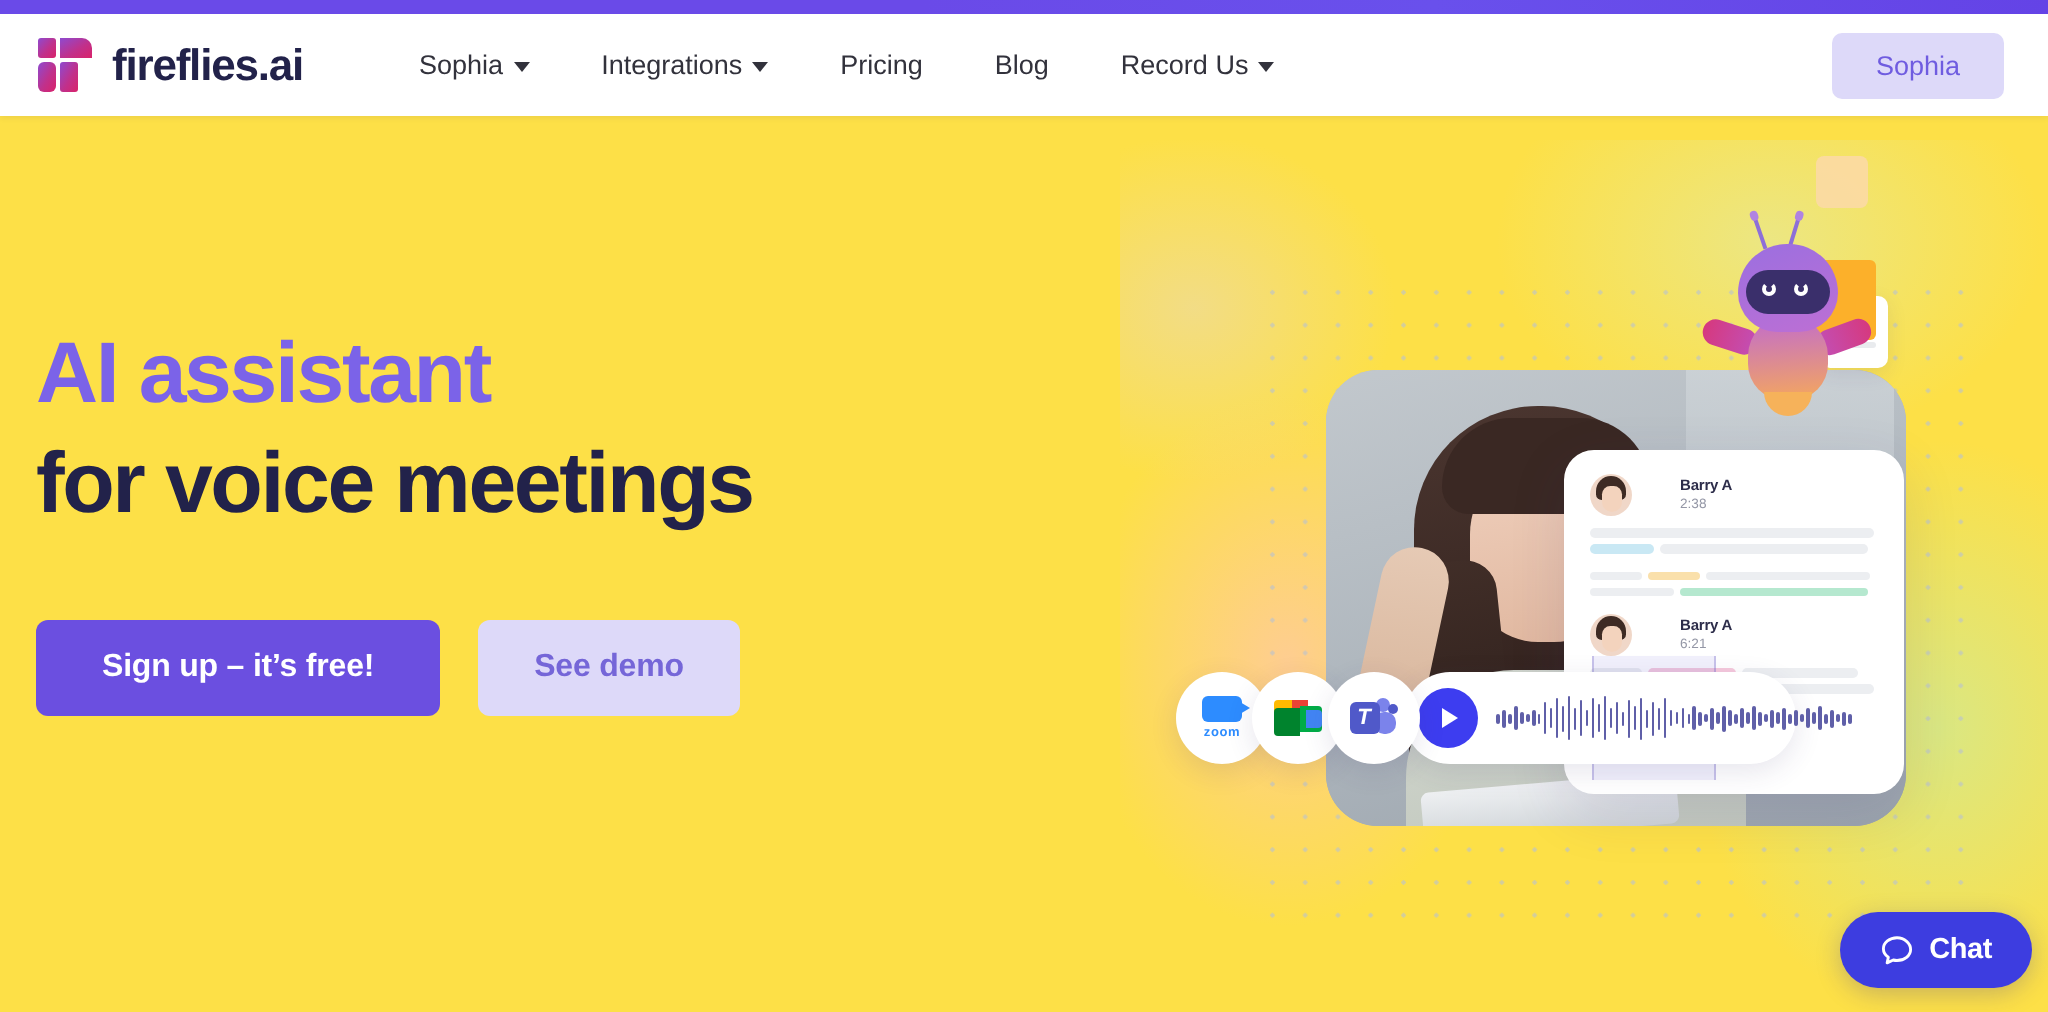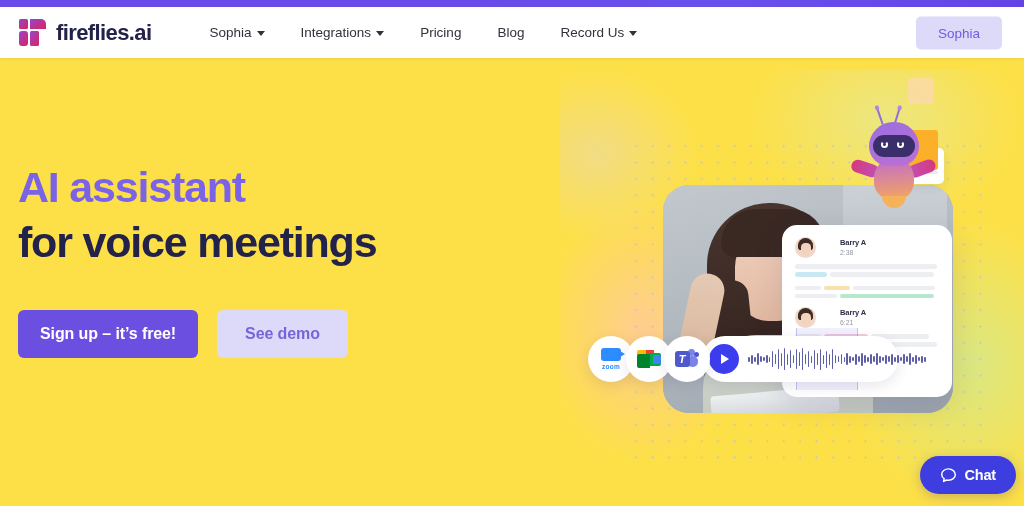--- a/index.html
+++ b/index.html
@@ -56,21 +56,21 @@
   }
   .h1 .accent { color: #7b63e8; display: block; }
   .h1 .dark { color: #22224a; display: block; }
   .sub {
     margin-top: 28px; font-size: 16.5px; line-height: 1.87; color: #4a4a58;
     max-width: 405px;
   }
   .cta-row { margin-top: 41px; display: flex; align-items: center; gap: 19px; }
   .btn-primary {
     background: #6b4fe0; color: #fff; font-size: 16px; font-weight: 700;
-    padding: 15px 22px; border: none; border-radius: 6px; cursor: pointer;
+    padding: 15px 33px; border: none; border-radius: 6px; cursor: pointer;
     letter-spacing: -.1px; font-family: "Liberation Sans", sans-serif;
   }
   .btn-secondary {
     background: #ddd9f9; color: #7566d8; font-size: 16px; font-weight: 700;
     padding: 15px 28px; border: none; border-radius: 6px; cursor: pointer;
     letter-spacing: -.1px; font-family: "Liberation Sans", sans-serif;
   }
 
   
   .hero-right {

